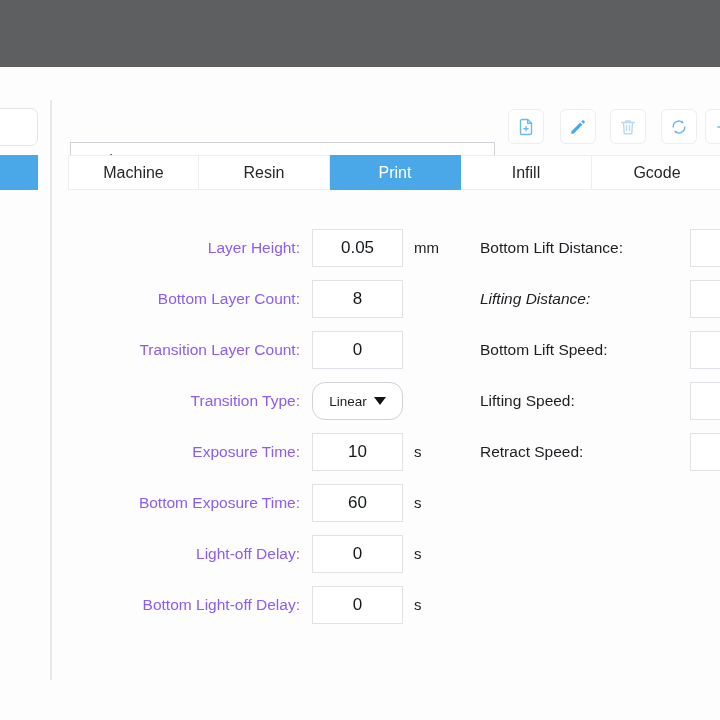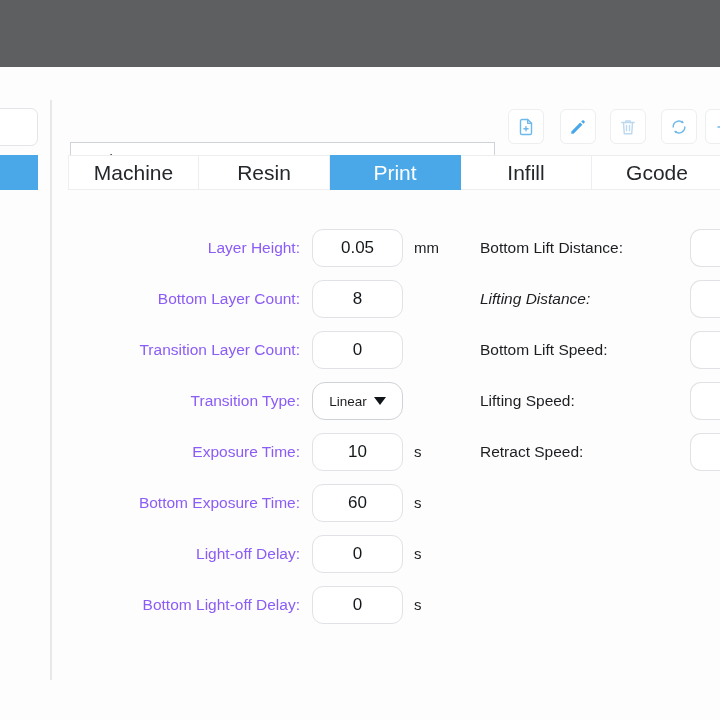--- a/index.html
+++ b/index.html
@@ -80,21 +80,21 @@
     height: 35px;
     display: flex;
     white-space: nowrap;
   }
   .tab {
     width: 131px; height: 35px;
     background: #ffffff;
     border: 1px solid #eceef0;
     border-left: none;
     display: flex; align-items: center; justify-content: center;
-    font-size: 21px;
+    font-size: 16px;
     color: #25282b;
   }
   .tab:first-child { border-left: 1px solid #eceef0; }
   .tab.active {
     background: #4aa7e8;
     color: #ffffff;
     border-color: #4aa7e8;
   }
 
   .row { position: absolute; height: 38px; }
@@ -115,21 +115,21 @@
     font-size: 15.5px;
     color: #1c1e21;
     line-height: 38px;
     white-space: nowrap;
   }
   .field {
     position: absolute;
     width: 91px; height: 38px;
     background: #ffffff;
     border: 1px solid #e0e2e5;
-    border-radius: 11px;
+    border-radius: 0;
     font-size: 17px;
     color: #15181b;
     text-align: center;
     line-height: 36px;
   }
   .field.blank { color: transparent; }
   .field.right-cut {
     width: 60px;
     border-right: none;
     border-top-right-radius: 0;

